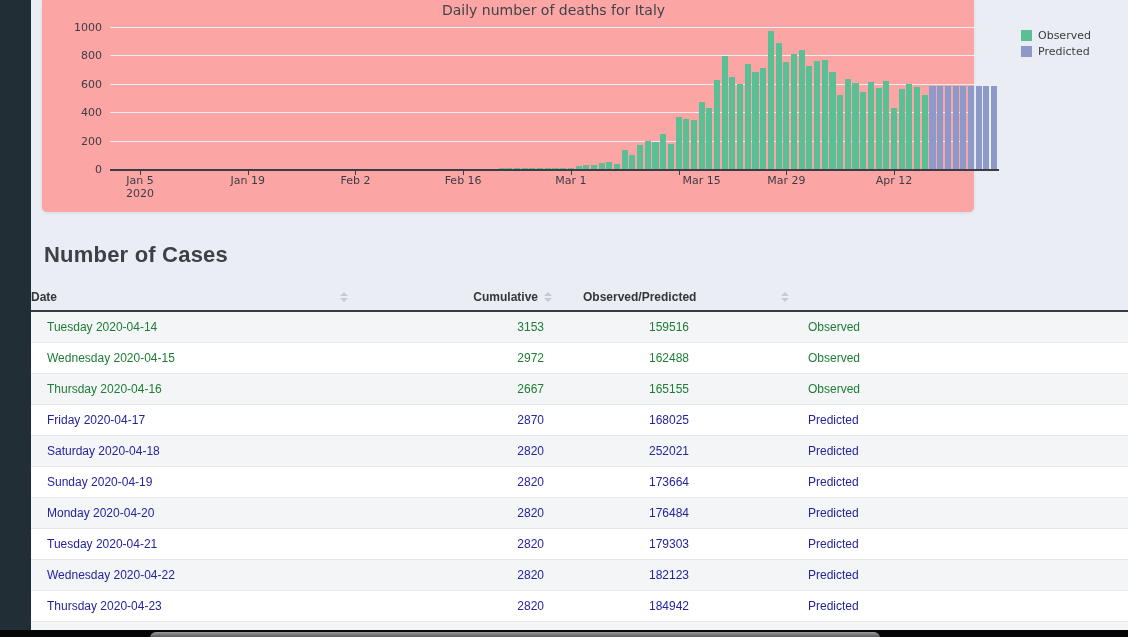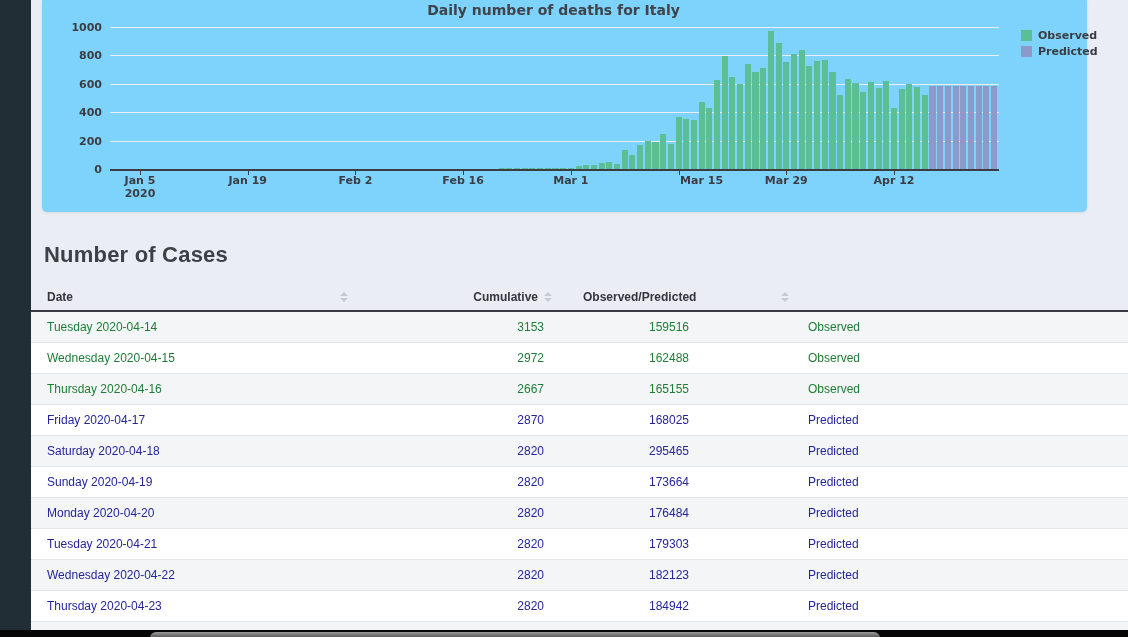--- a/index.html
+++ b/index.html
@@ -7,24 +7,23 @@
     width:1128px;height:637px;position:relative;overflow:hidden;
     background:#eaedf3;
     font-family:"Liberation Sans", sans-serif;
     -webkit-font-smoothing:antialiased;
   }
   
   .left-strip{position:absolute;left:0;top:0;width:31px;height:637px;background:#222e36;}
 
   
   .chart-card{
-    position:absolute;left:42px;top:0;width:1045px;height:212px;
-    background:#7dd3fc;border-radius:0 0 5px 5px;
+    position:absolute;left:42px;top:0;width:932px;height:212px;
+    background:#fca5a5;border-radius:0 0 5px 5px;
     box-shadow:0 1px 3px rgba(40,50,70,.10);
-    font-weight:bold;
   }
   .chart-title{
     position:absolute;left:68px;top:2px;width:887px;text-align:center;
     font-size:14px;color:#41434a;font-family:"DejaVu Sans","Liberation Sans",sans-serif;
   }
   .gridline{position:absolute;left:68px;width:889px;height:1px;background:#eceef4;}
   .x-axis-line{position:absolute;left:68px;top:169px;width:889px;height:2px;background:#3c3d44;}
   .ylab{
     position:absolute;left:14px;width:46px;text-align:right;
     font-size:11px;color:#3c3d44;font-family:"DejaVu Sans","Liberation Sans",sans-serif;
@@ -46,21 +45,21 @@
     position:absolute;left:44px;top:242px;
     font-size:22px;font-weight:600;color:#3d4046;letter-spacing:.2px;
   }
   .data-table{position:absolute;left:31px;top:283px;width:1097px;}
   .thead{
     display:grid;grid-template-columns:321px 218px 225px 1fr;
     height:27px;align-items:center;border-bottom:2px solid #3a3b42;
     font-size:12px;font-weight:bold;color:#35363c;
   }
   .th{display:flex;align-items:center;cursor:pointer;}
-  .th.c1{padding-left:16px;justify-content:flex-end;}
+  .th.c1{padding-left:0;justify-content:flex-end;}
   .th.c1 .sort-icon{margin-left:auto;margin-right:4px;}
   .th.c2{justify-content:flex-end;padding-right:6px;}
   .th.c3{justify-content:flex-end;padding-right:18px;}
   .th.c4{padding-left:13px;}
   .th.c4 .sort-icon{margin-left:auto;margin-right:6px;}
   .sort-icon{display:inline-flex;flex-direction:column;row-gap:2px;margin-left:6px;}
   .sort-icon i{display:block;width:0;height:0;border-left:4px solid transparent;border-right:4px solid transparent;}
   .sort-icon .up{border-bottom:4px solid #c6cad4;}
   .sort-icon .down{border-top:4px solid #c6cad4;}
   .trow{
@@ -244,21 +243,21 @@
       </div>
       <div class="trow predicted">
         <div class="td c1">Friday 2020-04-17</div>
         <div class="td c2">2870</div>
         <div class="td c3">168025</div>
         <div class="td c4">Predicted</div>
       </div>
       <div class="trow odd predicted">
         <div class="td c1">Saturday 2020-04-18</div>
         <div class="td c2">2820</div>
-        <div class="td c3">295465</div>
+        <div class="td c3">252021</div>
         <div class="td c4">Predicted</div>
       </div>
       <div class="trow predicted">
         <div class="td c1">Sunday 2020-04-19</div>
         <div class="td c2">2820</div>
         <div class="td c3">173664</div>
         <div class="td c4">Predicted</div>
       </div>
       <div class="trow odd predicted">
         <div class="td c1">Monday 2020-04-20</div>

